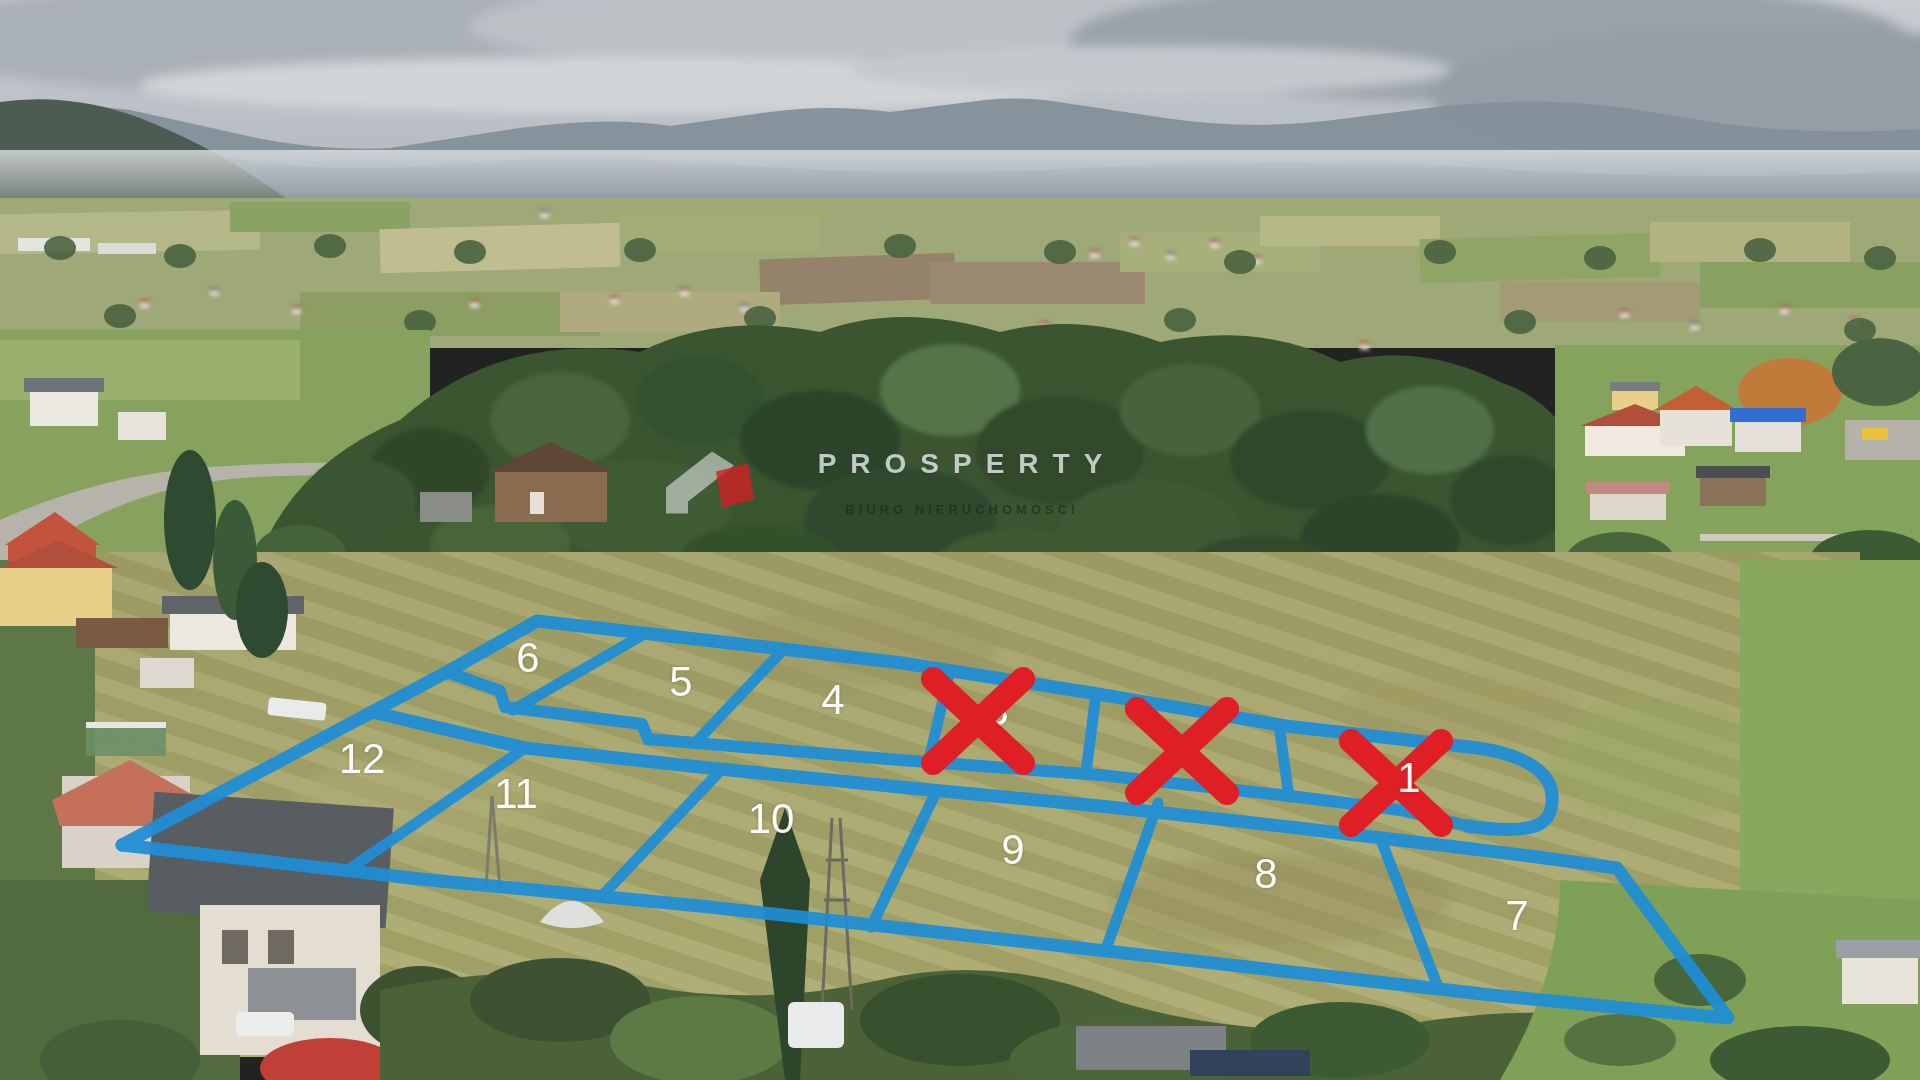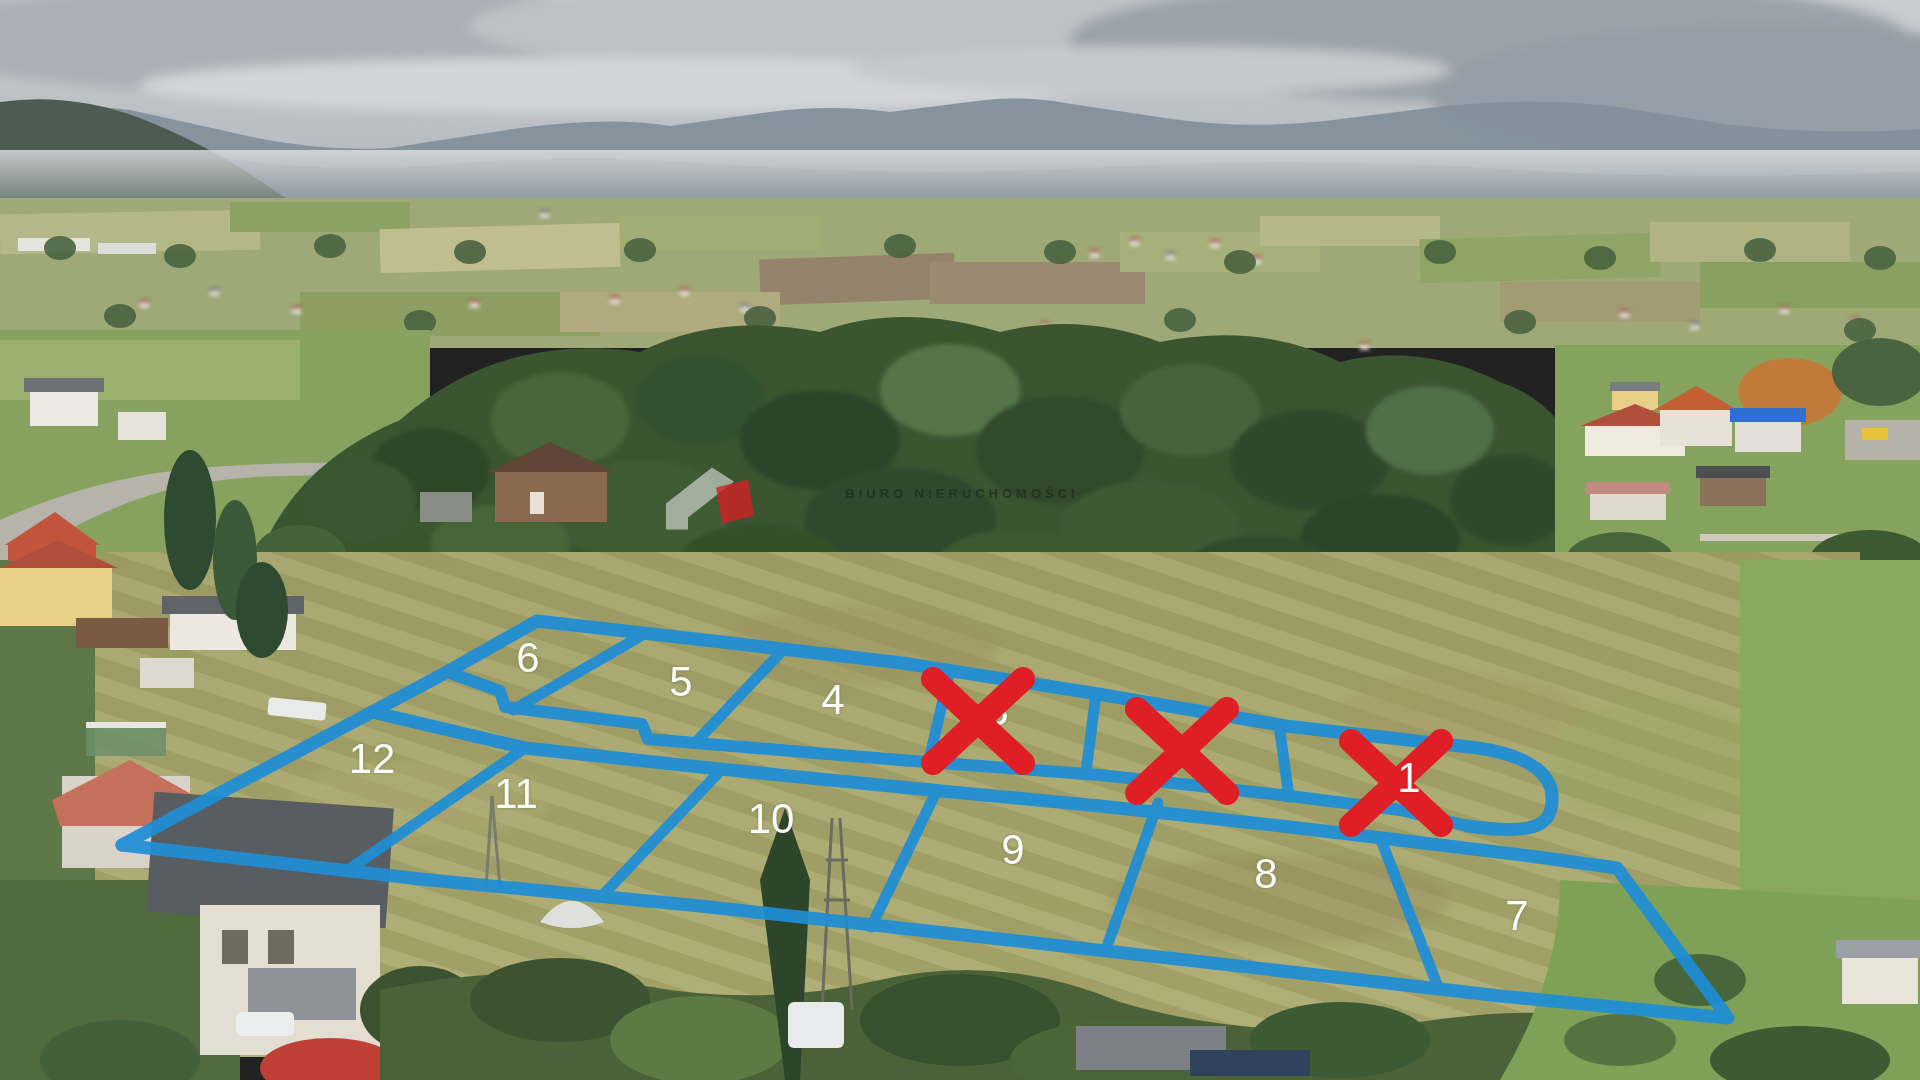--- a/index.html
+++ b/index.html
@@ -348,24 +348,25 @@
   <div id="labels-over">
       <div class="plot-num" style="left: 1409px; top: 778px; color: rgb(255, 255, 255);">1</div>
       <div class="plot-num" style="left: 833px; top: 700px; color: rgb(255, 255, 255);">4</div>
       <div class="plot-num" style="left: 681px; top: 682px; color: rgb(255, 255, 255);">5</div>
       <div class="plot-num" style="left: 528px; top: 658px; color: rgb(255, 255, 255);">6</div>
       <div class="plot-num" style="left: 1517px; top: 916px; color: rgb(255, 255, 255);">7</div>
       <div class="plot-num" style="left: 1266px; top: 874px; color: rgb(255, 255, 255);">8</div>
       <div class="plot-num" style="left: 1013px; top: 850px; color: rgb(255, 255, 255);">9</div>
       <div class="plot-num" style="left: 771px; top: 819px; color: rgb(255, 255, 255);">10</div>
       <div class="plot-num" style="left: 516px; top: 794px; color: rgb(255, 255, 255);">11</div>
-      <div class="plot-num" style="left: 372px; top: 759px; color: rgb(255, 255, 255);">12</div>
+      <div class="plot-num" style="left: 362px; top: 759px; color: rgb(255, 255, 255);">12</div>
     </div>
 
   <div id="watermark">
     <svg id="wm-logo" width="96" height="70" viewBox="0 0 96 70">
       <polygon points="6,66 6,40 52,4 74,18 28,54 28,66" fill="rgba(240,243,244,.55)"></polygon>
       <polygon points="56,24 88,16 94,52 62,60" fill="rgba(205,35,35,.82)"></polygon>
     </svg>
+    <div id="wm-brand">PROSPERTY</div>
     <div id="wm-sub">BIURO NIERUCHOMOŚCI</div>
   </div>
 
 </div>
 
 </body></html>

